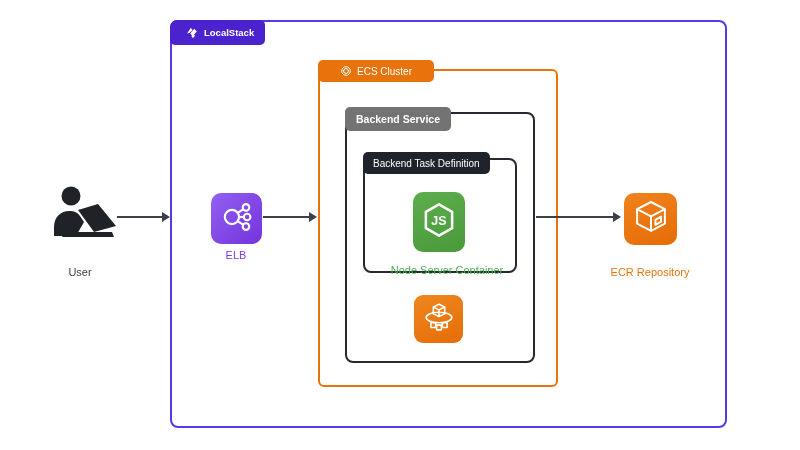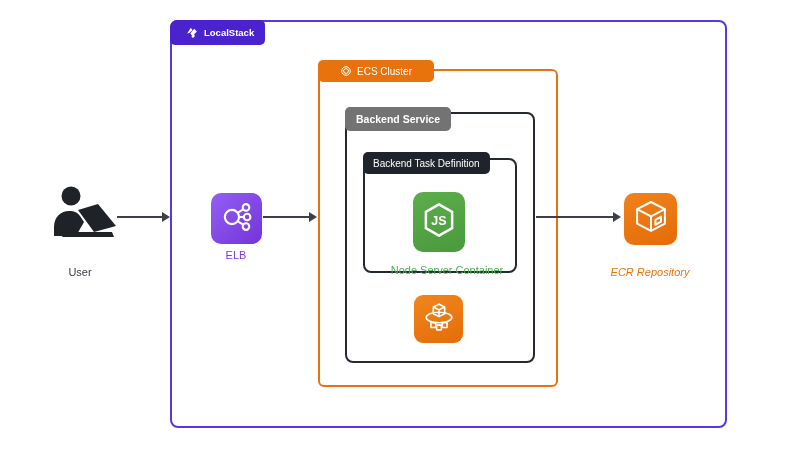--- a/index.html
+++ b/index.html
@@ -39,21 +39,21 @@
     background: linear-gradient(160deg, #F0861D 0%, #E56D08 100%); }
   .icon-ecr { left: 624px; top: 193px; width: 53px; height: 52px;
     background: linear-gradient(160deg, #F0821C 0%, #E56C07 100%); }
   .user-figure { position: absolute; left: 50px; top: 186px; width: 68px; height: 58px; }
 
   
   .node-label { position: absolute; font-size: 11px; text-align: center; margin-top: 16px; }
   .label-user { left: 45px;  top: 250px; width: 70px;  color: #383C44; }
   .label-elb  { left: 196px; top: 233px; width: 80px;  color: #7B3BEB; }
   .label-node { left: 365px; top: 248px; width: 164px; color: #4CAF50; }
-  .label-ecr  { left: 600px; top: 250px; width: 100px; color: #E8730C; font-style: italic; }
+  .label-ecr  { left: 600px; top: 250px; width: 100px; color: #E8730C; }
 
   
   .arrow { position: absolute; height: 2px; background: #3C4048; }
   .arrow .arrow-head { position: absolute; right: -7px; top: -4px; width: 0; height: 0;
     border-left: 8px solid #3C4048; border-top: 5px solid transparent; border-bottom: 5px solid transparent; }
   .arrow-1 { left: 117px; top: 216px; width: 46px; }
   .arrow-2 { left: 263px; top: 216px; width: 47px; }
   .arrow-3 { left: 536px; top: 216px; width: 78px; }
 </style>
 </head>

